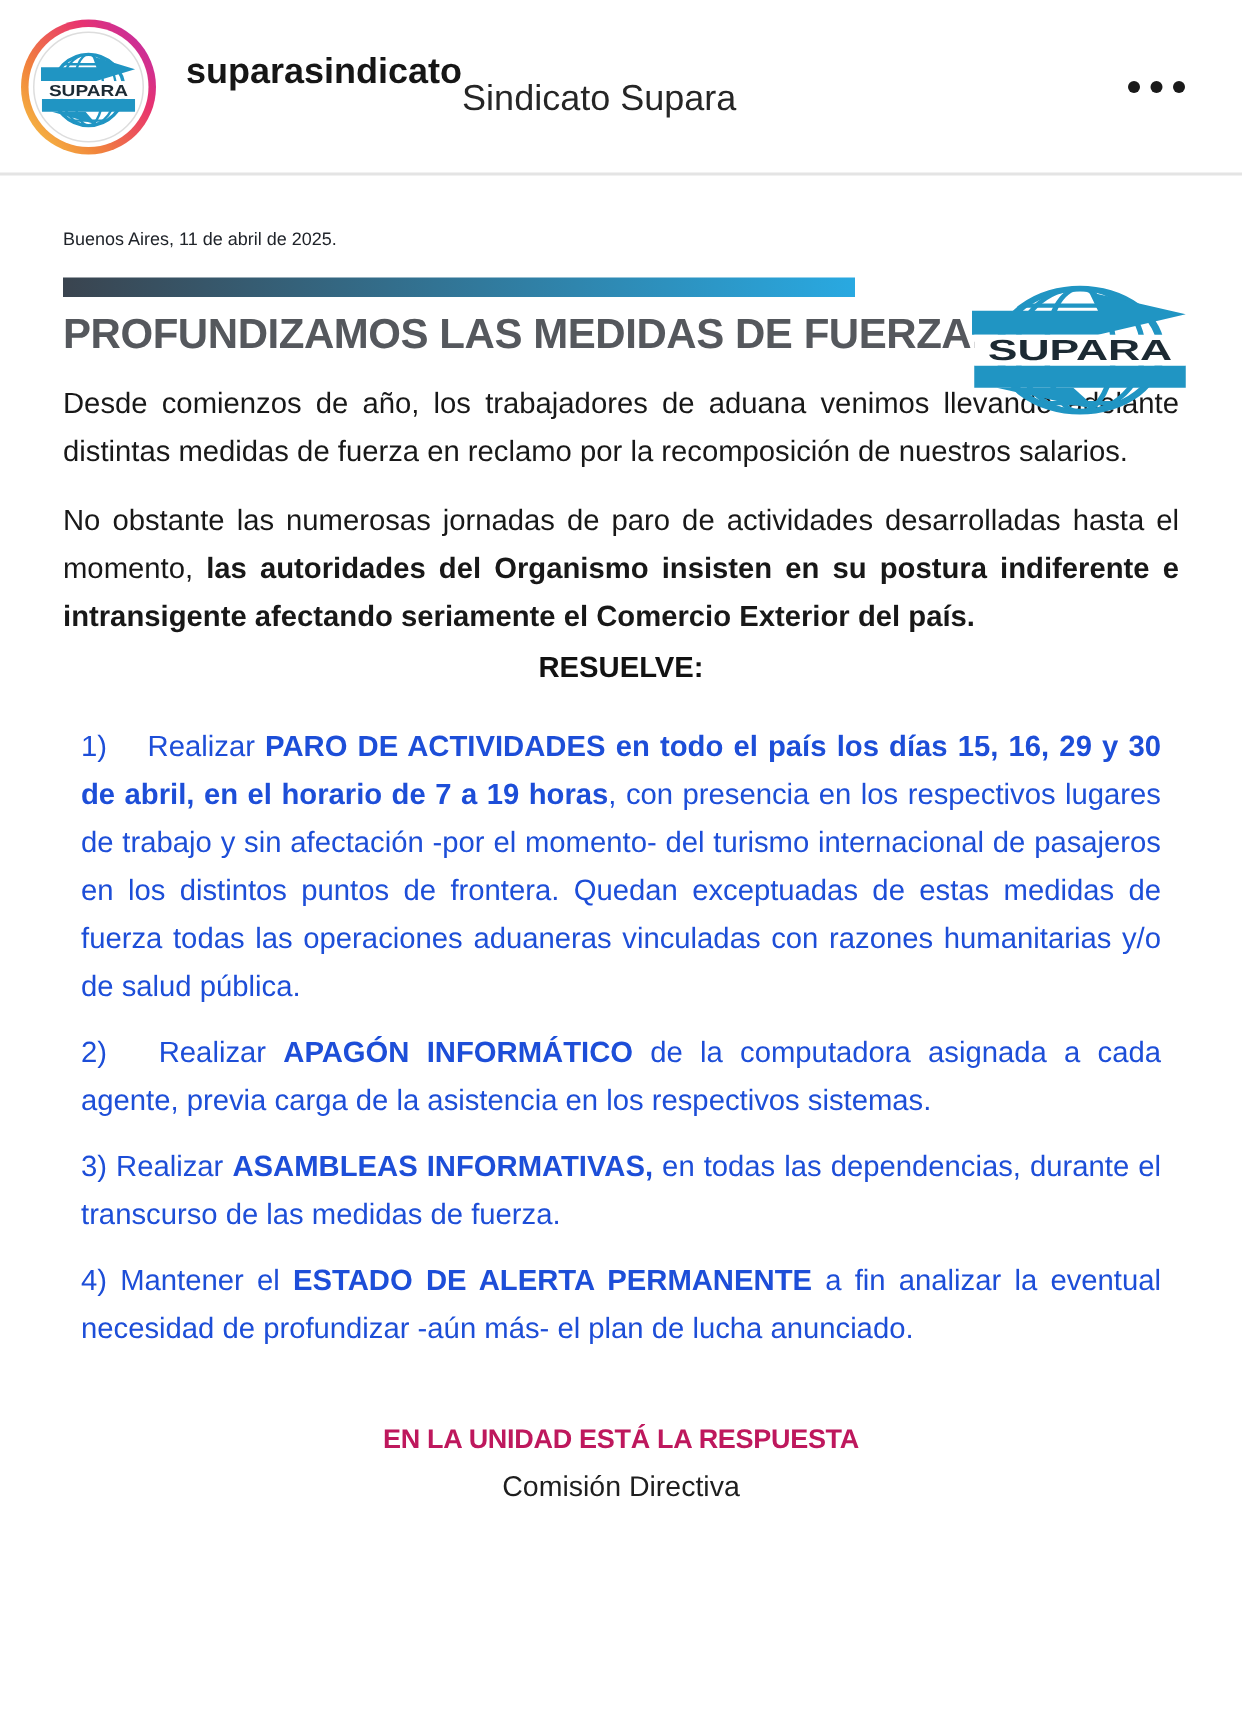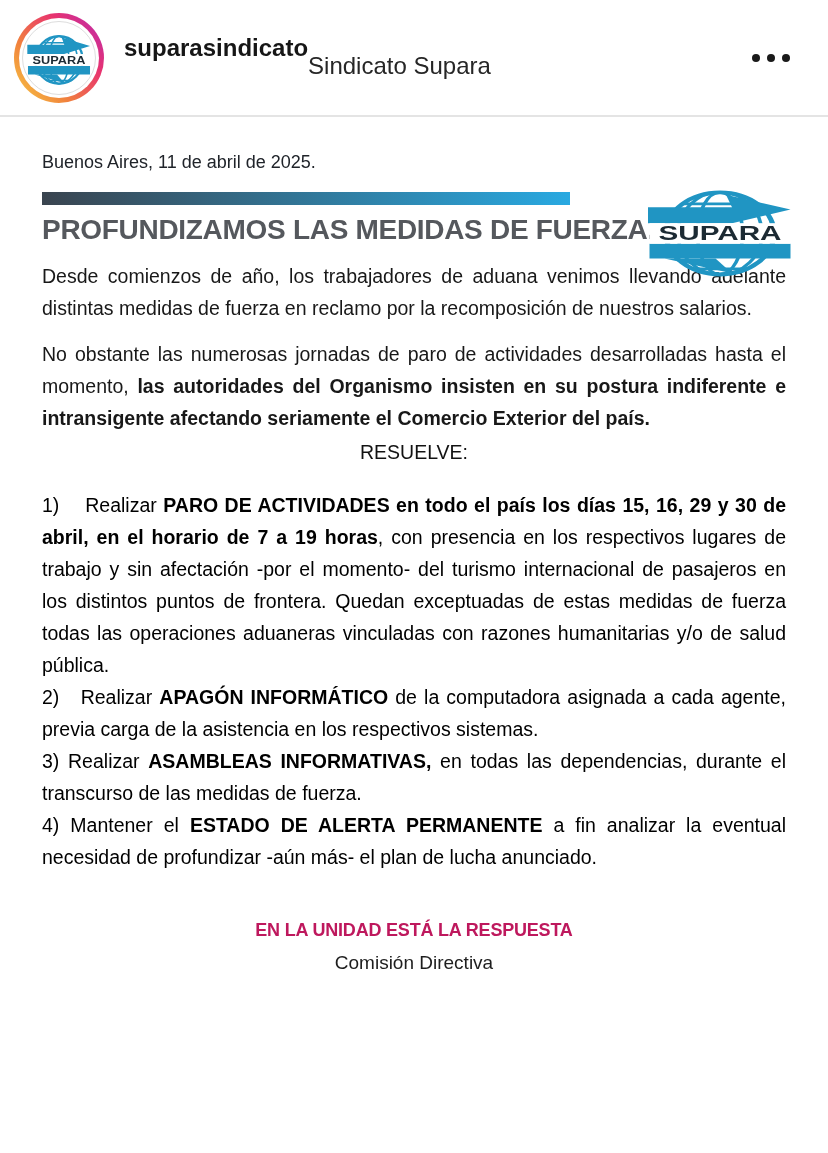--- a/index.html
+++ b/index.html
@@ -50,43 +50,43 @@
   .username{font-size:24px;font-weight:bold;color:#161616;line-height:1.2;}
   .display-name{font-size:24px;color:#262626;margin-top:18px;line-height:1.2;}
   .more-button{
     margin-left:auto;display:flex;gap:7px;align-items:center;
     padding:8px;cursor:pointer;background:none;border:none;
   }
   .more-button .dot{width:8px;height:8px;border-radius:50%;background:#1a1a1a;}
 
   
   .doc{position:relative;padding:0 42px;}
-  .date-line{margin-top:35px;font-size:18px;color:#20242a;}
+  .date-line{margin-top:35px;font-size:12px;color:#20242a;}
   .doc-logo{position:absolute;top:21px;right:33px;}
   .gradient-bar{
     margin-top:19px;width:528px;height:13px;
     background:linear-gradient(to right,var(--bar_dark),var(--bar_blue));
   }
   .doc-title{
     margin:9px 0 0 0;font-size:28px;font-weight:bold;
     color:var(--title_gray);letter-spacing:-0.3px;white-space:nowrap;
   }
   .para{
     margin:14px 0 0 0;font-size:19.5px;line-height:32px;
     color:#181818;text-align:justify;
   }
   .para.center{text-align:center;}
   .resolve-heading{
     margin:2px 0 0 0;font-size:19.5px;line-height:32px;
-    font-weight:normal;text-align:center;color:#121212;
+    font-weight:bold;text-align:center;color:#121212;
   }
   .resolutions{margin-top:21px;}
   .resolution{
-    margin:0;font-size:19.5px;line-height:32px;
-    color:#000000;text-align:justify;
+    margin:12px;font-size:19.5px;line-height:32px;
+    color:#1d4ed8;text-align:justify;
   }
   .run-bold{font-weight:bold;}
 
   .doc-footer{margin-top:47px;text-align:center;}
   .slogan{font-size:18px;font-weight:bold;color:#be185d;letter-spacing:-0.2px;}
   .signature{font-size:19px;color:#1e1e1e;margin-top:11px;}
 
   .logo-wordmark{
     font-family:"Liberation Sans", sans-serif;
     font-weight:bold;

